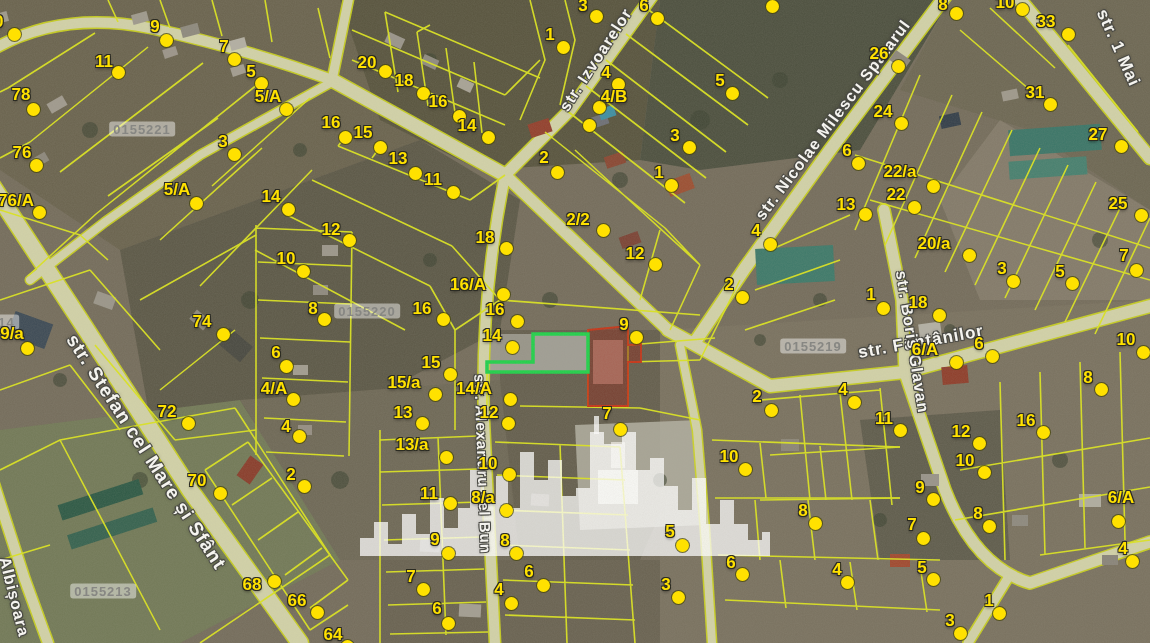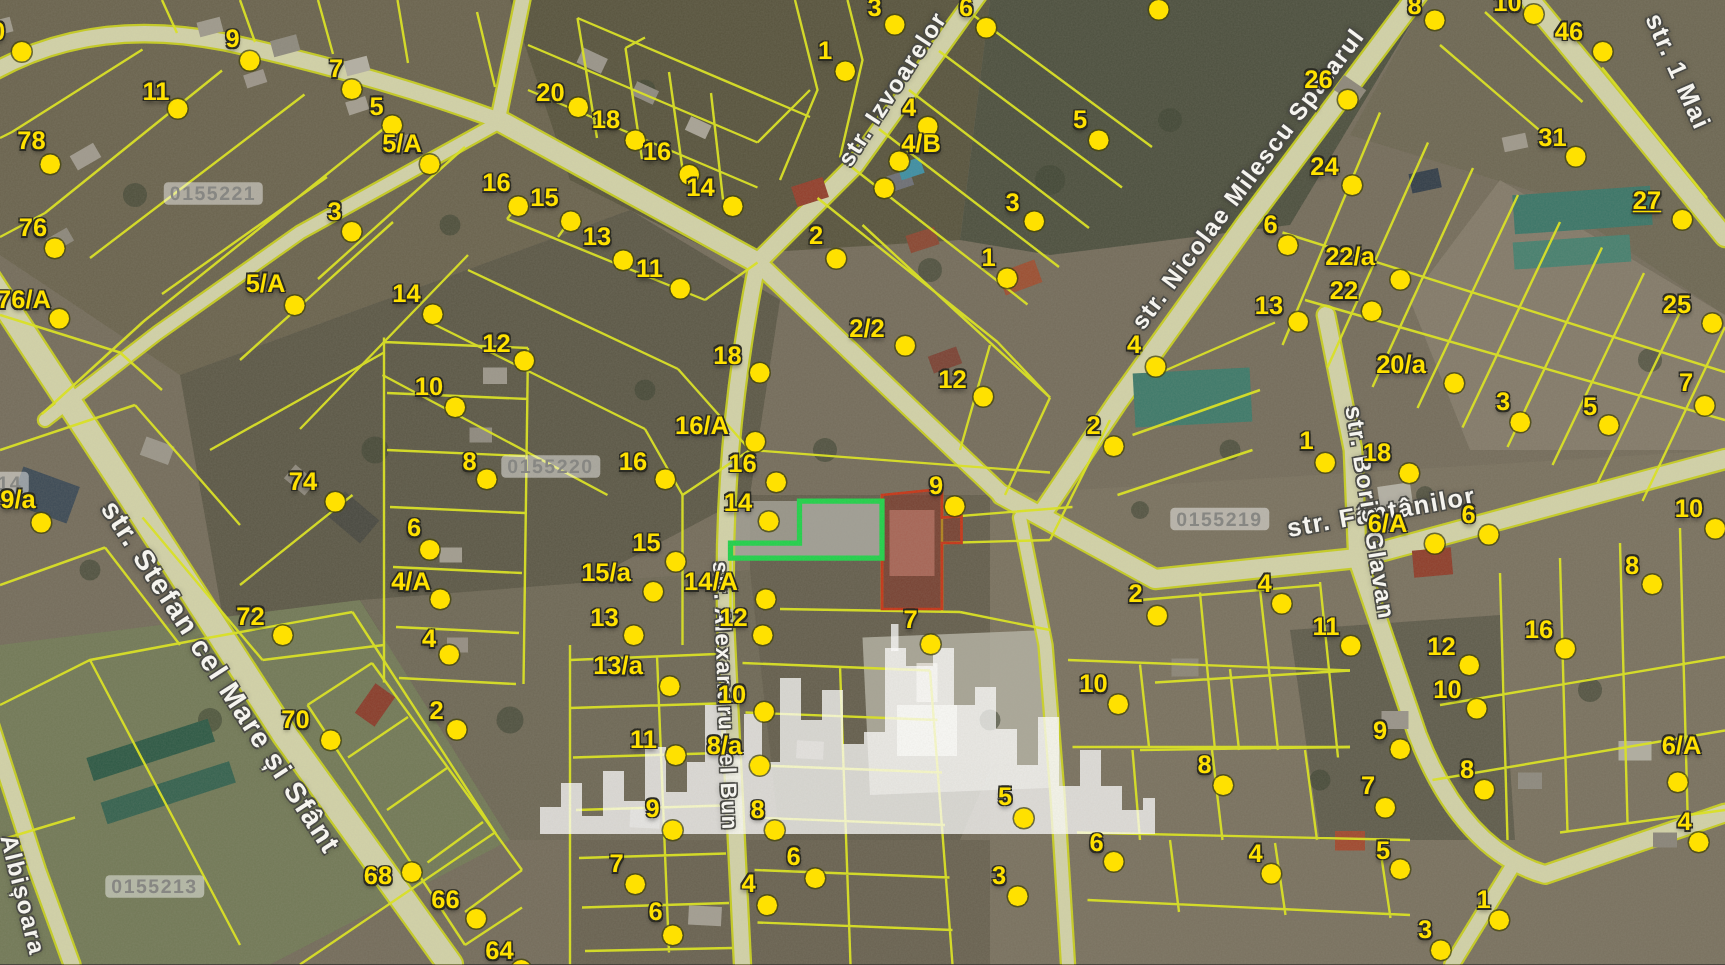--- a/index.html
+++ b/index.html
@@ -281,29 +281,29 @@
       <div class="dot" style="left: 763.5px; top: 237.5px;"></div>
       <div class="mlabel" style="left: 756px; top: 230px;">4</div>
       <div class="dot" style="left: 735.5px; top: 290.5px;"></div>
       <div class="mlabel" style="left: 729px; top: 284px;">2</div>
       <div class="dot" style="left: 949.5px; top: 6.5px;"></div>
       <div class="mlabel" style="left: 943px; top: 4px;">8</div>
       <div class="dot" style="left: 1015.5px; top: 2.5px;"></div>
       <div class="mlabel" style="left: 1005px; top: 2px;">10</div>
       <div class="dot" style="left: 765.5px; top: -0.5px;"></div>
       <div class="dot" style="left: 1061.5px; top: 27.5px;"></div>
-      <div class="mlabel" style="left: 1046px; top: 21px;">46</div>
+      <div class="mlabel" style="left: 1046px; top: 21px;">33</div>
       <div class="dot" style="left: 891.5px; top: 59.5px;"></div>
       <div class="mlabel" style="left: 879px; top: 53px;">26</div>
       <div class="dot" style="left: 1043.5px; top: 97.5px;"></div>
       <div class="mlabel" style="left: 1035px; top: 92px;">31</div>
       <div class="dot" style="left: 894.5px; top: 116.5px;"></div>
       <div class="mlabel" style="left: 883px; top: 111px;">24</div>
       <div class="dot" style="left: 1114.5px; top: 139.5px;"></div>
-      <div class="mlabel" style="left: 1098px; top: 134px; text-decoration: underline;">27</div>
+      <div class="mlabel" style="left: 1098px; top: 134px;">27</div>
       <div class="dot" style="left: 851.5px; top: 156.5px;"></div>
       <div class="mlabel" style="left: 847px; top: 150px;">6</div>
       <div class="dot" style="left: 926.5px; top: 179.5px;"></div>
       <div class="mlabel" style="left: 900px; top: 171px;">22/a</div>
       <div class="dot" style="left: 907.5px; top: 200.5px;"></div>
       <div class="mlabel" style="left: 896px; top: 194px;">22</div>
       <div class="dot" style="left: 858.5px; top: 207.5px;"></div>
       <div class="mlabel" style="left: 846px; top: 204px;">13</div>
       <div class="dot" style="left: 1134.5px; top: 208.5px;"></div>
       <div class="mlabel" style="left: 1118px; top: 203px;">25</div>

